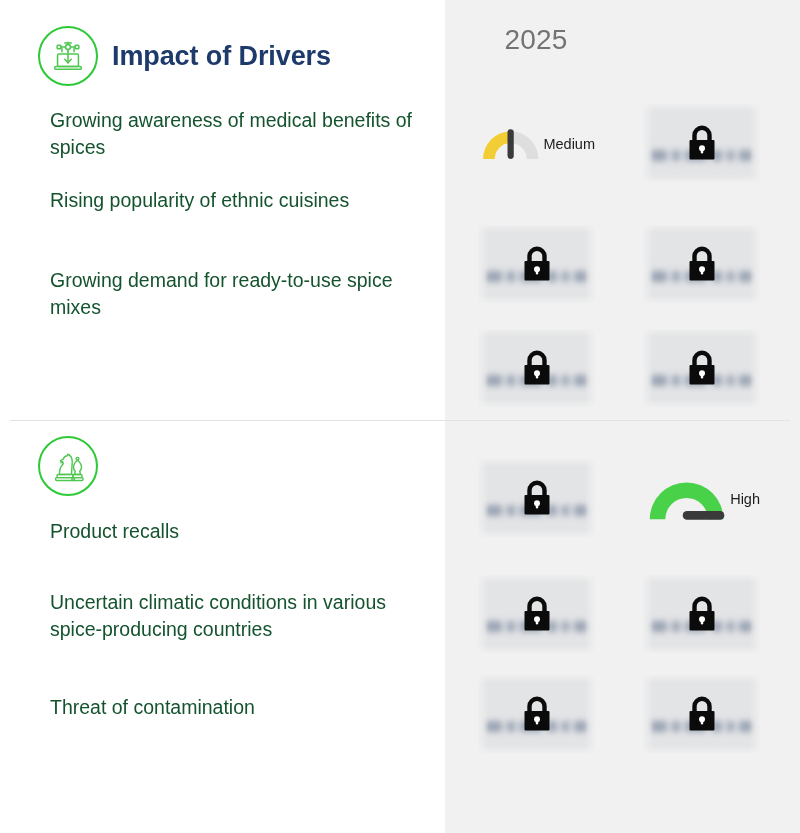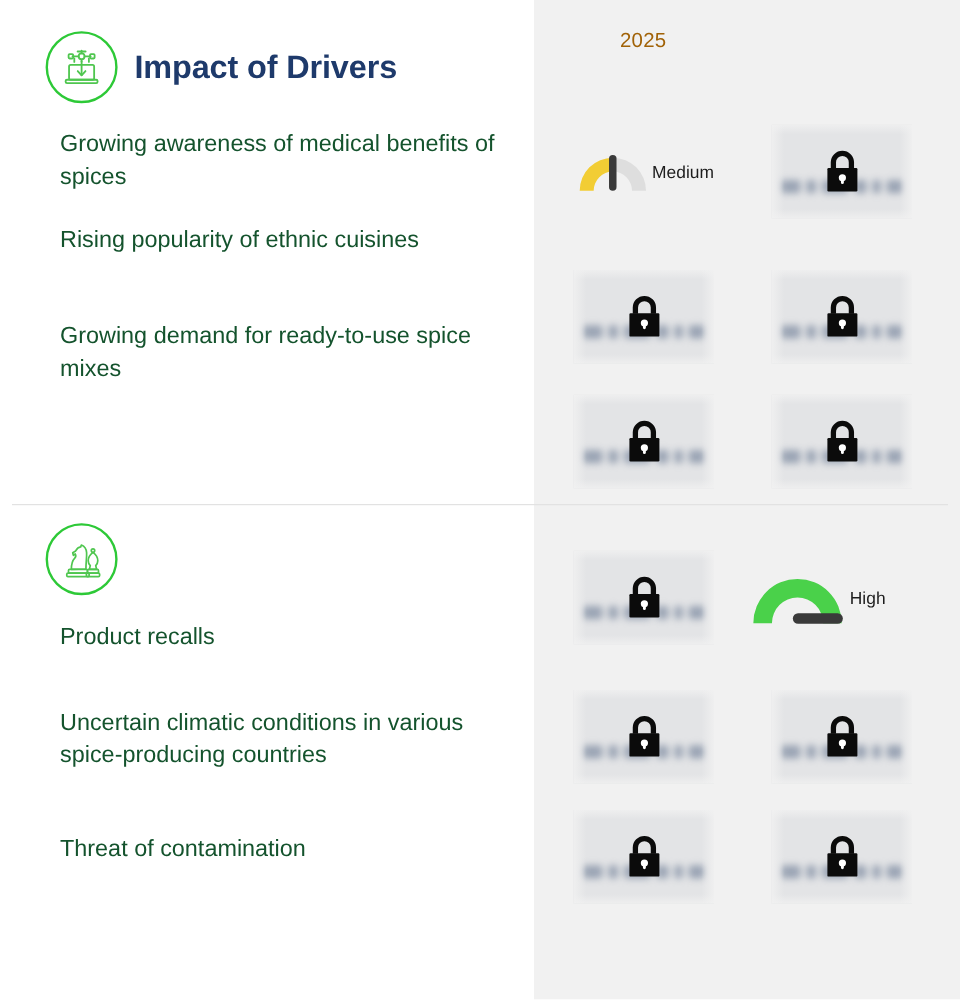--- a/index.html
+++ b/index.html
@@ -43,22 +43,22 @@
     height: 1px;
     background: #e2e2e2;
   }
 
   
   .col-header {
     position: absolute;
     top: 24px;
     width: 140px;
     text-align: center;
-    font-size: 17px;
-    color: #a16207;
+    font-size: 28px;
+    color: #737373;
     font-weight: 400;
     letter-spacing: 0.2px;
   }
   .col-header.c1 { left: 466px; }
   .col-header.c2 { left: 631px; }
 
   
   .sec-head {
     position: absolute;
     display: flex;
@@ -365,21 +365,21 @@
       <div class="pad">
         <svg width="40" height="44" viewBox="0 0 40 44">
           <path d="M12.5 19.5 v-5.2 a7.5 7.5 0 0 1 15 0 v5.2" fill="none" stroke="#0b0b0b" stroke-width="4.4"></path>
           <rect x="7.5" y="19" width="25" height="19.5" rx="1" fill="#0b0b0b"></rect>
           <circle cx="20" cy="27.2" r="3" fill="#ffffff"></circle>
           <rect x="18.8" y="27" width="2.4" height="5.4" rx="1.2" fill="#ffffff"></rect>
         </svg>
       </div>
     </div>
   </div>
-  <div class="cell" style="left:621px; top:459px;">
+  <div class="cell" style="left:643px; top:459px;">
     <div class="gauge-wrap">
       <svg class="gauge-svg" width="90" height="50" viewBox="0 0 90 50">
         <path d="M7 47 A38 38 0 0 1 83 47 L67 47 A22 22 0 0 0 23 47 Z" fill="#4ad14a"></path>
         <rect x="41" y="38.5" width="43" height="9" rx="4.5" fill="#3a3a3a"></rect>
       </svg>
       <div class="gauge-label">High</div>
     </div>
   </div>
 
   <div class="cell" style="left:478px; top:575px;">

